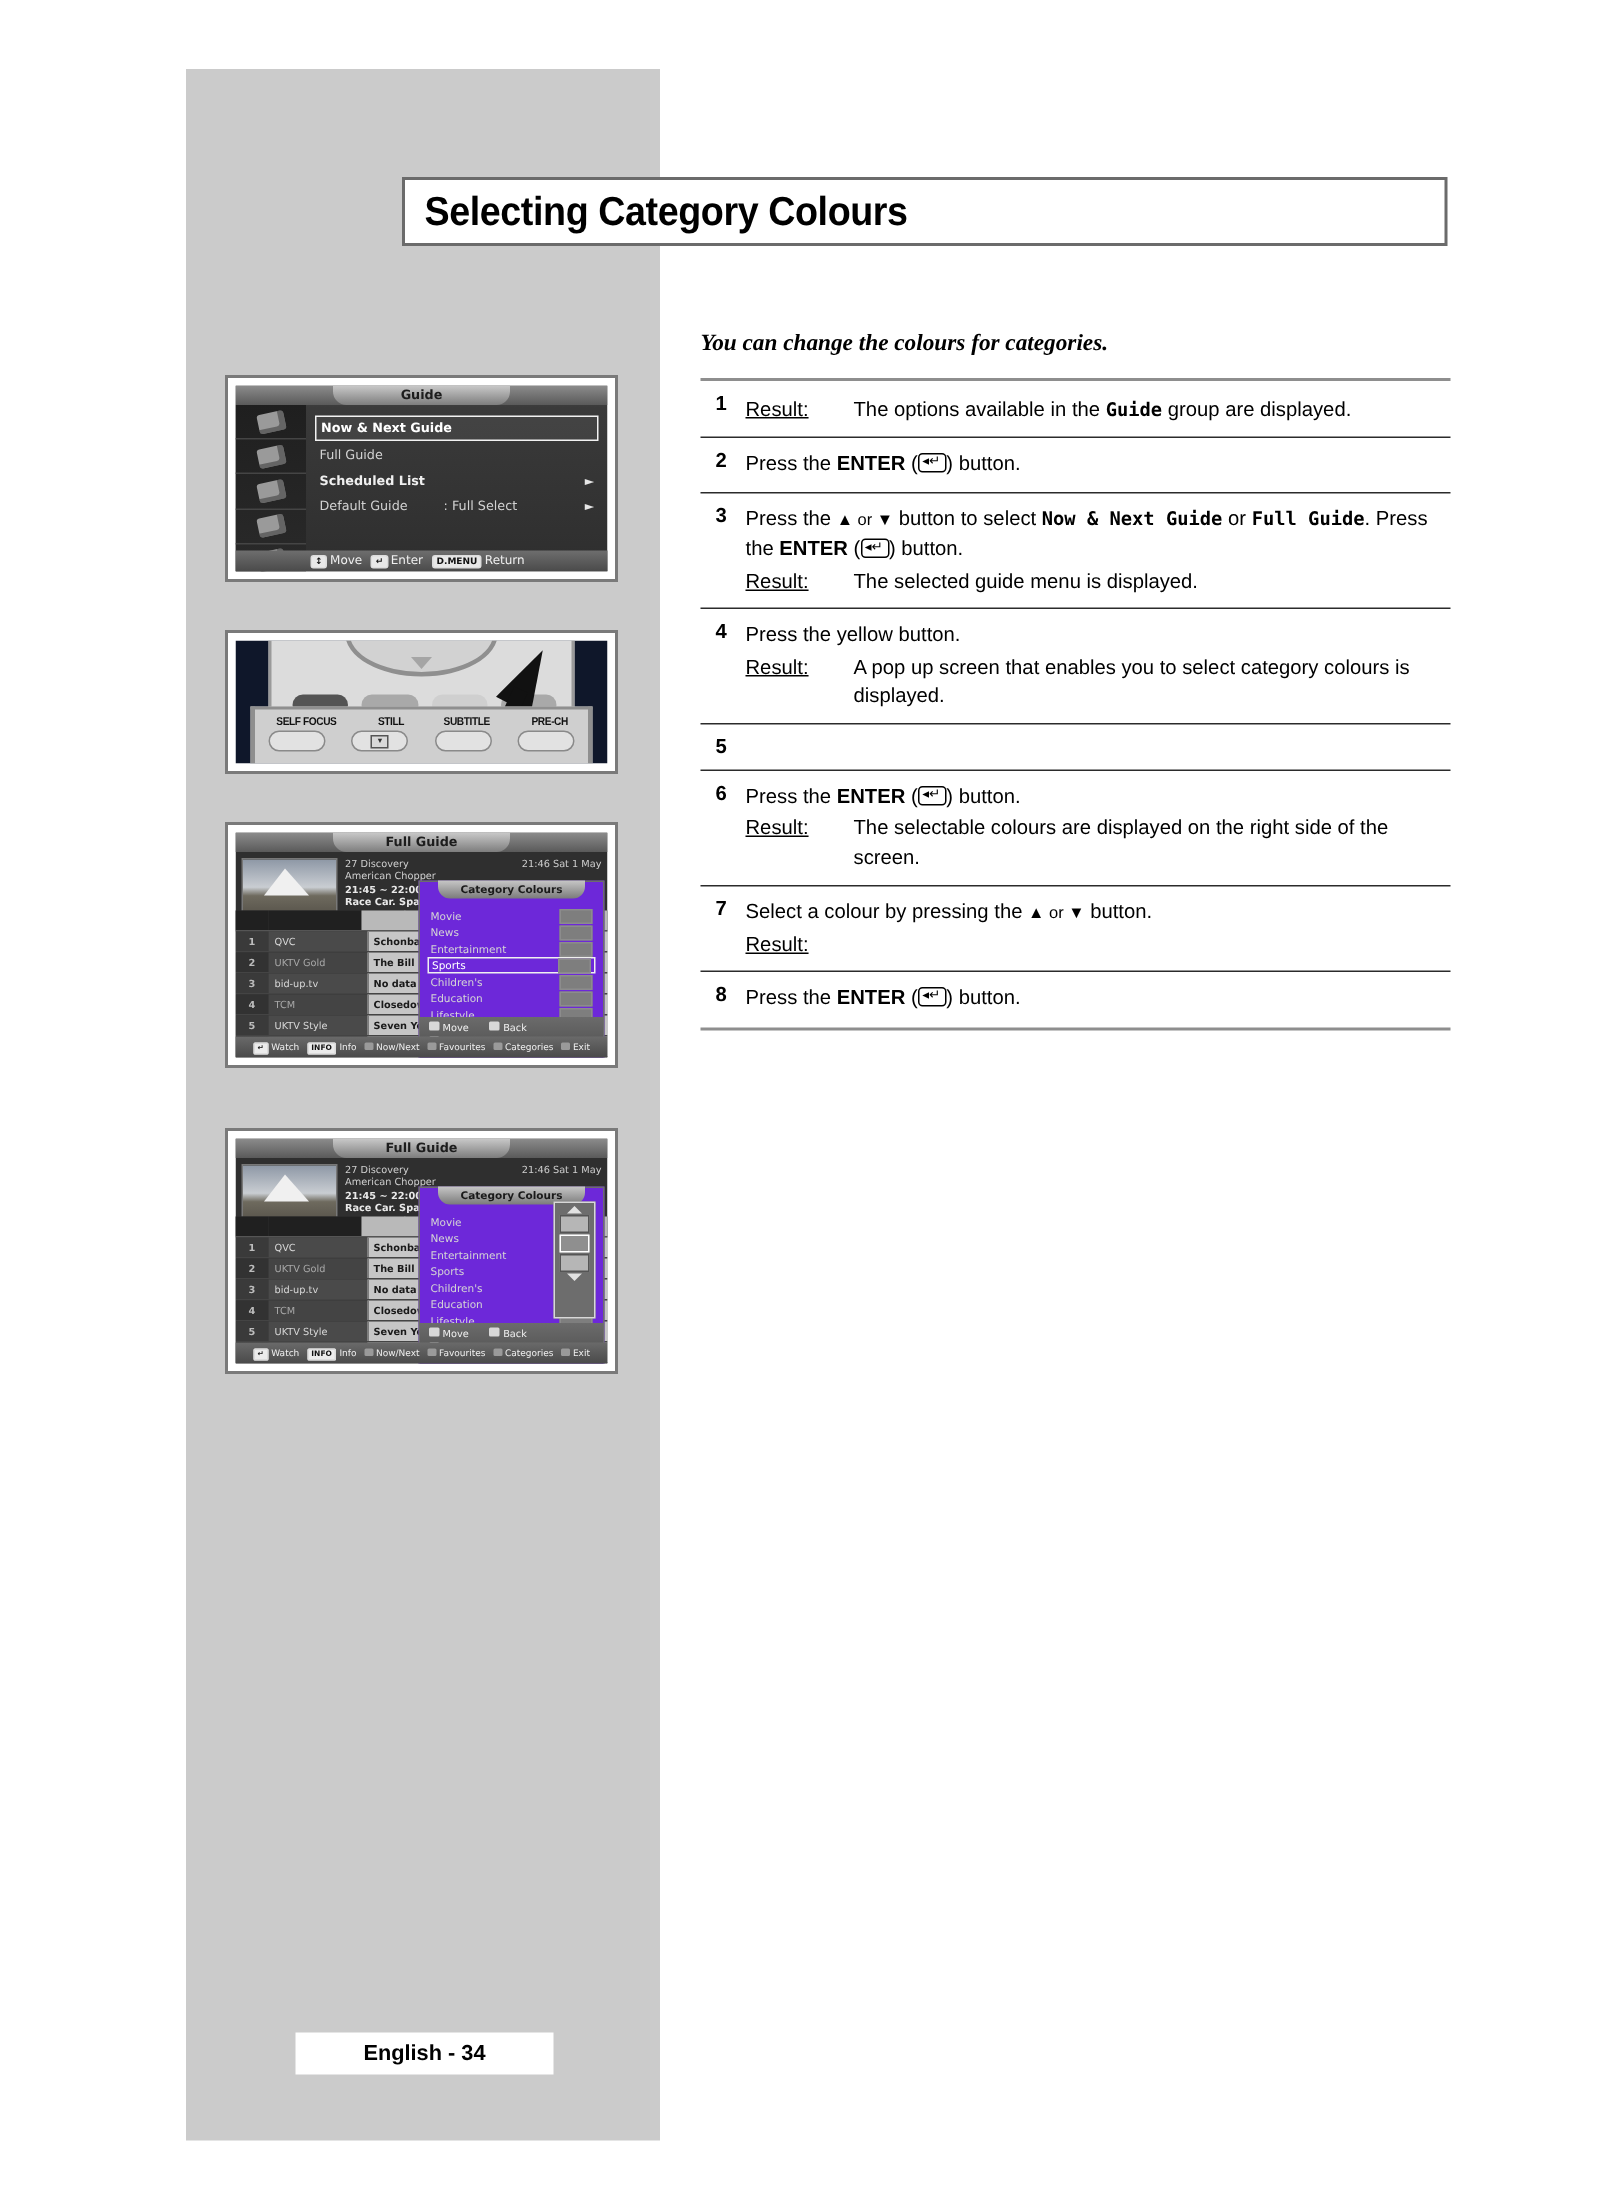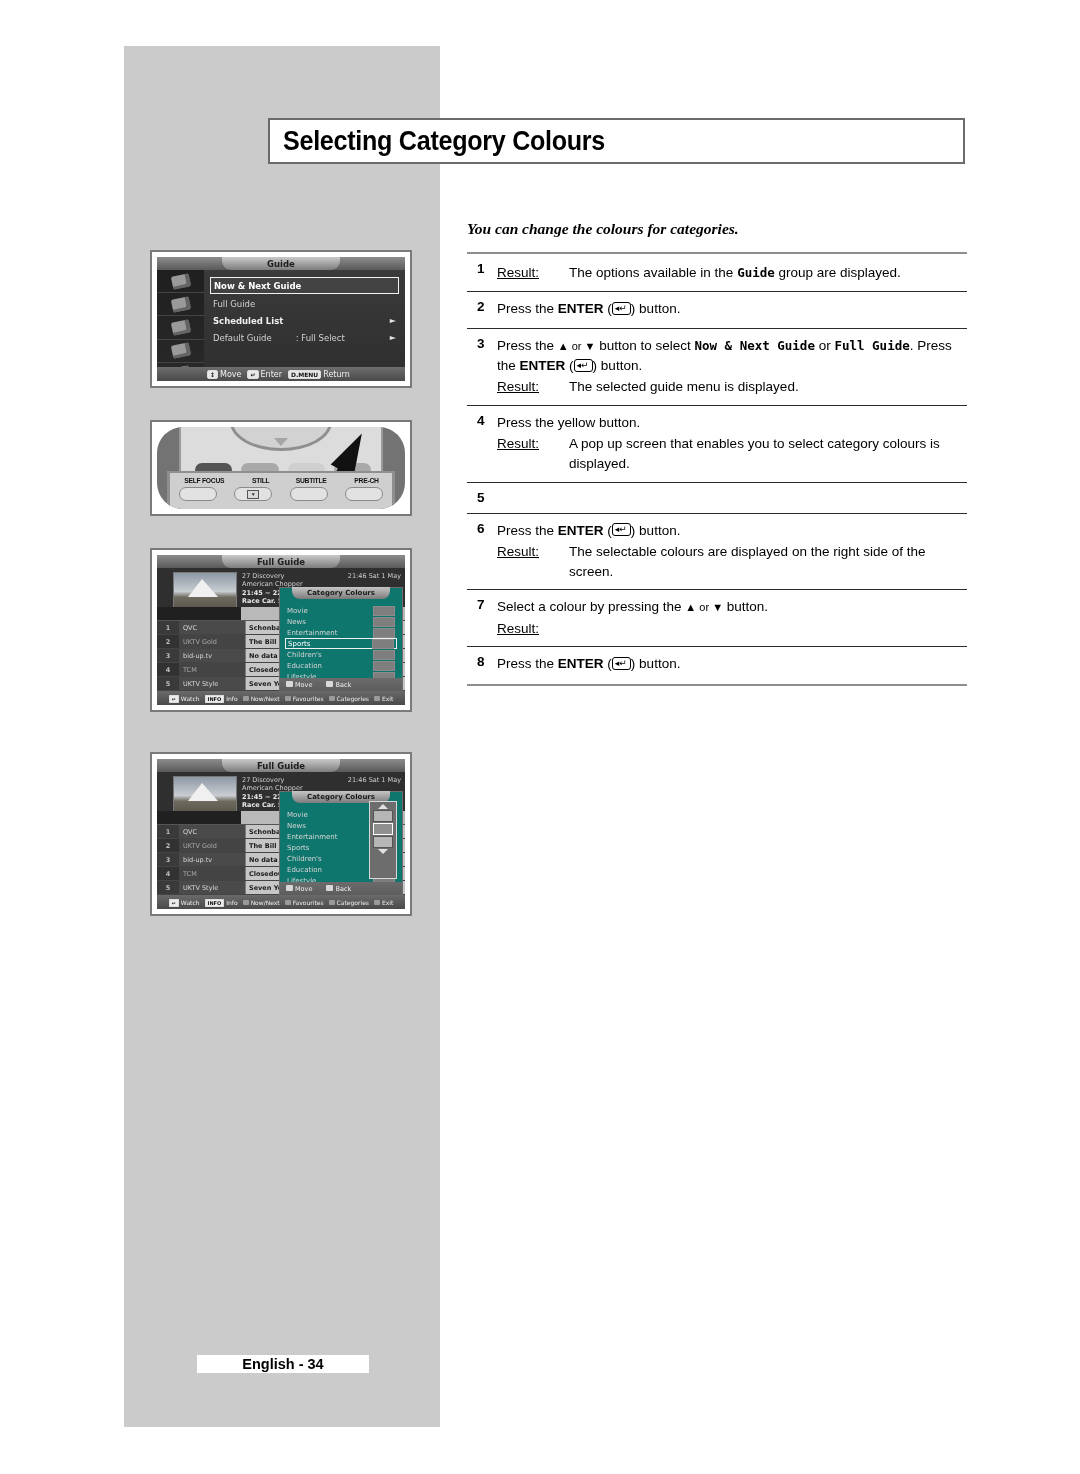--- a/index.html
+++ b/index.html
@@ -49,21 +49,21 @@
   .mono{font-family:"DejaVu Sans Mono", monospace;font-weight:bold;font-size:12.5px;}
   .ekey{
     display:inline-block;border:1.6px solid #000;border-radius:3px;
     padding:0 3px 0 2px;font-size:9px;line-height:11px;height:11px;
     position:relative;top:-1px;vertical-align:middle;white-space:nowrap;
     font-family:"DejaVu Sans", sans-serif;
   }
   .arrow-g{font-size:11px;}
   
   .footer-box{
-    position:absolute;left:197px;top:1355px;width:172px;height:18px;
+    position:absolute;left:197px;top:1355px;width:172px;height:28px;
     background:#ffffff;display:flex;align-items:center;justify-content:center;
   }
   .footer-text{font-size:14.5px;font-weight:bold;color:#000;}
   
   .fig{
     position:absolute;background:#ffffff;border:2px solid #7a7a7a;
     box-sizing:border-box;padding:5px;
   }
   .fig-inner{width:100%;height:100%;position:relative;overflow:hidden;}
   
@@ -115,21 +115,21 @@
     display:flex;align-items:center;gap:6px;padding-left:50px;
     font-size:8px;color:#f0f0f0;font-family:"DejaVu Sans", sans-serif;
   }
   .osd-bottom .kb{
     display:inline-block;border:1px solid #ddd;border-radius:2px;
     background:#e8e8e8;color:#111;font-size:6px;padding:0 2px;margin-right:2px;
     font-weight:bold;
   }
   
   #fig2{left:150px;top:420px;width:262px;height:96px;}
-  .remote{width:100%;height:100%;background:#737373;position:relative;overflow:hidden;border-radius:26px;}
+  .remote{width:100%;height:100%;background:#0f172a;position:relative;overflow:hidden;}
   .remote-top{
     position:absolute;top:0;left:22px;right:22px;height:58px;background:#dcdcdc;
     border-left:2px solid #9a9a9a;border-right:2px solid #9a9a9a;
   }
   .remote-dial{
     position:absolute;left:50%;transform:translateX(-50%);top:-34px;
     width:96px;height:52px;border:3px solid #8f8f8f;border-radius:50%;
     background:#d2d2d2;
   }
   .remote-dial:after{
@@ -162,21 +162,21 @@
   }
   .cursor-arrow:after{
     content:"";position:absolute;left:-5px;top:30px;width:10px;height:18px;
     background:#111;transform:rotate(-3deg);
   }
   
   #fig3{left:150px;top:548px;width:262px;height:164px;}
   #fig4{left:150px;top:752px;width:262px;height:164px;}
   .fg{width:100%;height:100%;background:#2f2f2f;position:relative;color:#dcdcdc;
       font-family:"DejaVu Sans", sans-serif;}
-  .fg-info{display:flex;padding:4px 4px 2px 4px;height:52px;box-sizing:border-box;margin-left:12px;}
+  .fg-info{display:flex;padding:4px 4px 2px 4px;height:52px;box-sizing:border-box;}
   .fg-thumb{
     width:62px;height:44px;flex:0 0 62px;border:1px solid #787878;
     background:linear-gradient(180deg,#8e98a6 0%,#c9cdd2 42%,#6e6a5e 55%,#4b4740 100%);
     position:relative;overflow:hidden;
   }
   .fg-thumb .peak{
     position:absolute;left:14px;top:6px;width:0;height:0;
     border-left:14px solid transparent;border-right:16px solid transparent;
     border-bottom:18px solid #f0f0f0;
   }
@@ -218,21 +218,21 @@
   .fg-bottom .kb{
     border:1px solid #dcdcdc;background:#ececec;color:#111;font-size:5px;
     font-weight:bold;padding:0 2px;border-radius:1px;margin-right:2px;
   }
   .fg-bottom .dot{
     display:inline-block;width:6px;height:5px;border-radius:1px;background:#9a9a9a;margin-right:2px;
   }
   
   .cc-pop{
     position:absolute;right:2px;top:32px;width:122px;height:118px;
-    background:#0f766e;border:1px solid #6d6d6d;
+    background:#6d28d9;border:1px solid #6d6d6d;
   }
   .cc-tab{
     position:absolute;left:50%;transform:translateX(-50%);top:-1px;
     width:98px;height:12px;border-radius:0 0 8px 8px;
     background:linear-gradient(180deg,#c6c6c6,#7b7b7b);
     display:flex;align-items:center;justify-content:center;
     font-size:7px;font-weight:bold;color:#1a1a1a;
   }
   .cc-list{position:absolute;top:15px;left:0;right:0;padding:2px 5px;}
   .cc-item{

